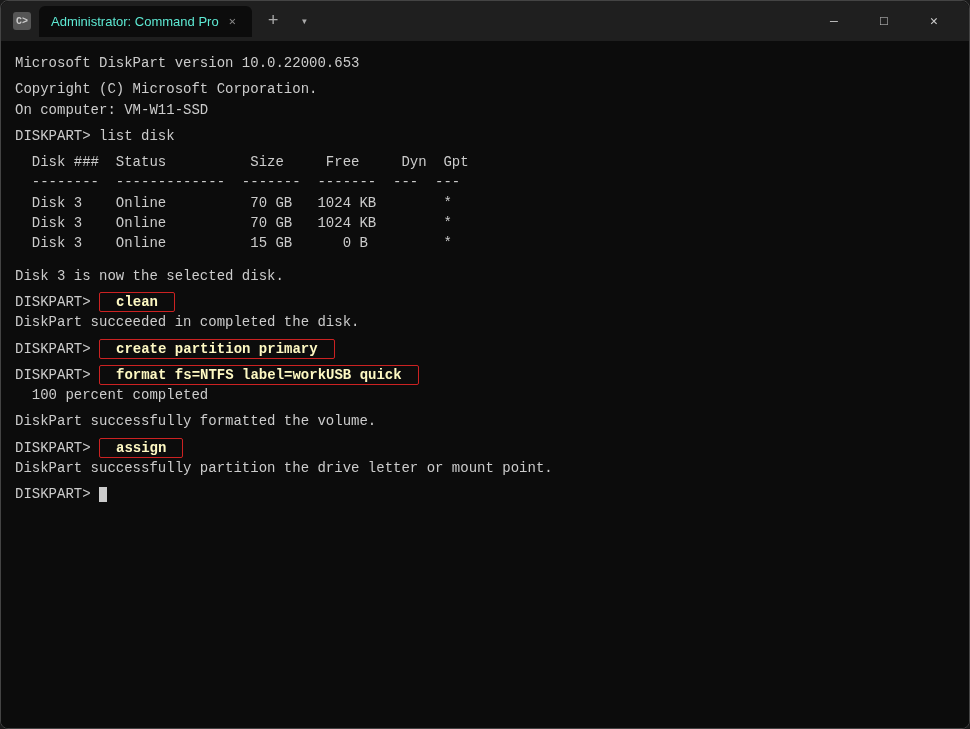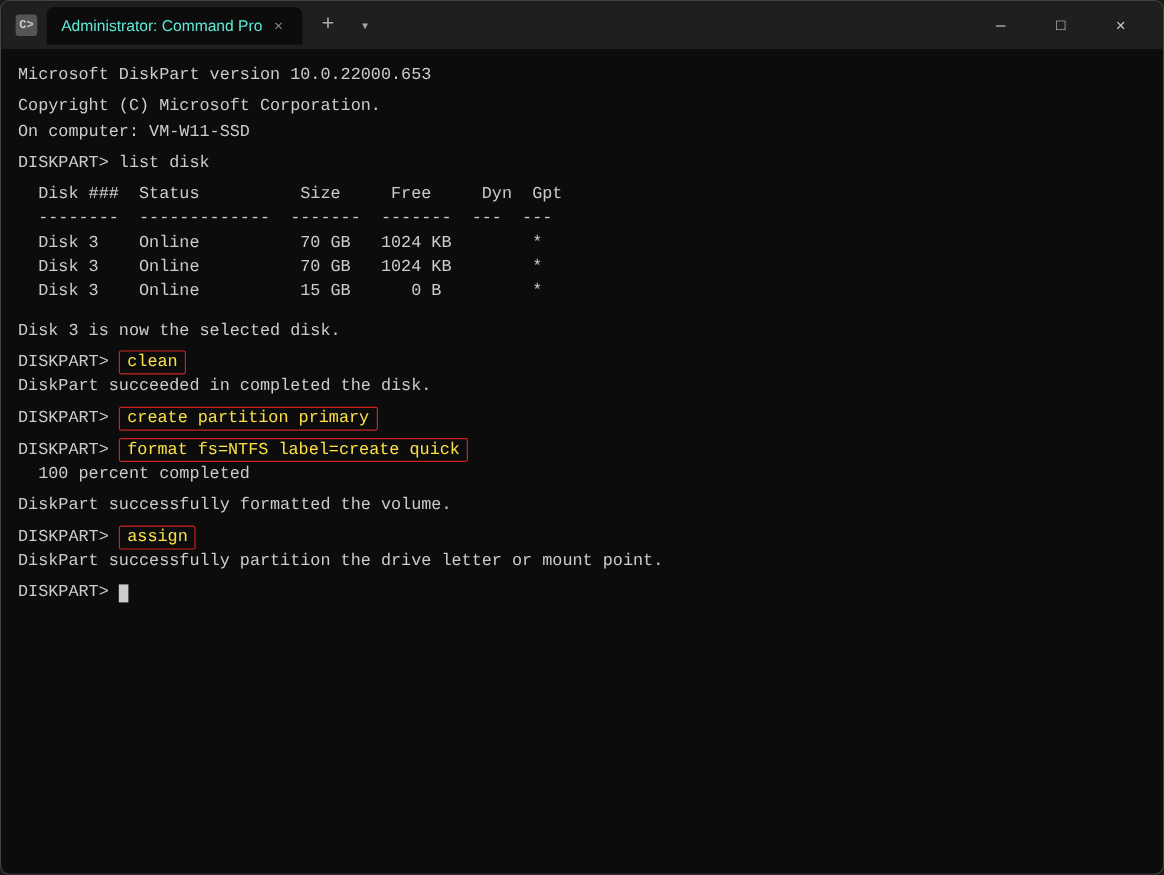--- a/index.html
+++ b/index.html
@@ -131,23 +131,24 @@
       display: block;
       margin: 0;
     }
 
     .spacer { height: 6px; display: block; }
 
     .highlighted-cmd {
       display: inline;
       background: transparent;
       border: 1.5px solid #cc2222;
-      padding: 1px 6px;
+      padding: 1px 16px;
       border-radius: 2px;
-      color: #fde047;
+      color: #fef9c3;
+      font-weight: bold;
     }
 
     .cursor {
       display: inline-block;
       width: 8px;
       height: 15px;
       background: #cccccc;
       vertical-align: text-bottom;
       animation: blink 1s step-end infinite;
     }
@@ -199,21 +200,21 @@
     <span class="line">Disk 3 is now the selected disk.</span>
     <span class="spacer"></span>
 
     <span class="line"><span>DISKPART&gt; </span><span class="highlighted-cmd">clean</span></span>
     <span class="line">DiskPart succeeded in completed the disk.</span>
     <span class="spacer"></span>
 
     <span class="line"><span>DISKPART&gt; </span><span class="highlighted-cmd">create partition primary</span></span>
     <span class="spacer"></span>
 
-    <span class="line"><span>DISKPART&gt; </span><span class="highlighted-cmd">format fs=NTFS label=create quick</span></span>
+    <span class="line"><span>DISKPART&gt; </span><span class="highlighted-cmd">format fs=NTFS label=workUSB quick</span></span>
     <span class="line">  100 percent completed</span>
     <span class="spacer"></span>
     <span class="line">DiskPart successfully formatted the volume.</span>
     <span class="spacer"></span>
 
     <span class="line"><span>DISKPART&gt; </span><span class="highlighted-cmd">assign</span></span>
     <span class="line">DiskPart successfully partition the drive letter or mount point.</span>
     <span class="spacer"></span>
 
     <span class="line"><span>DISKPART&gt; </span><span class="cursor"></span></span>

